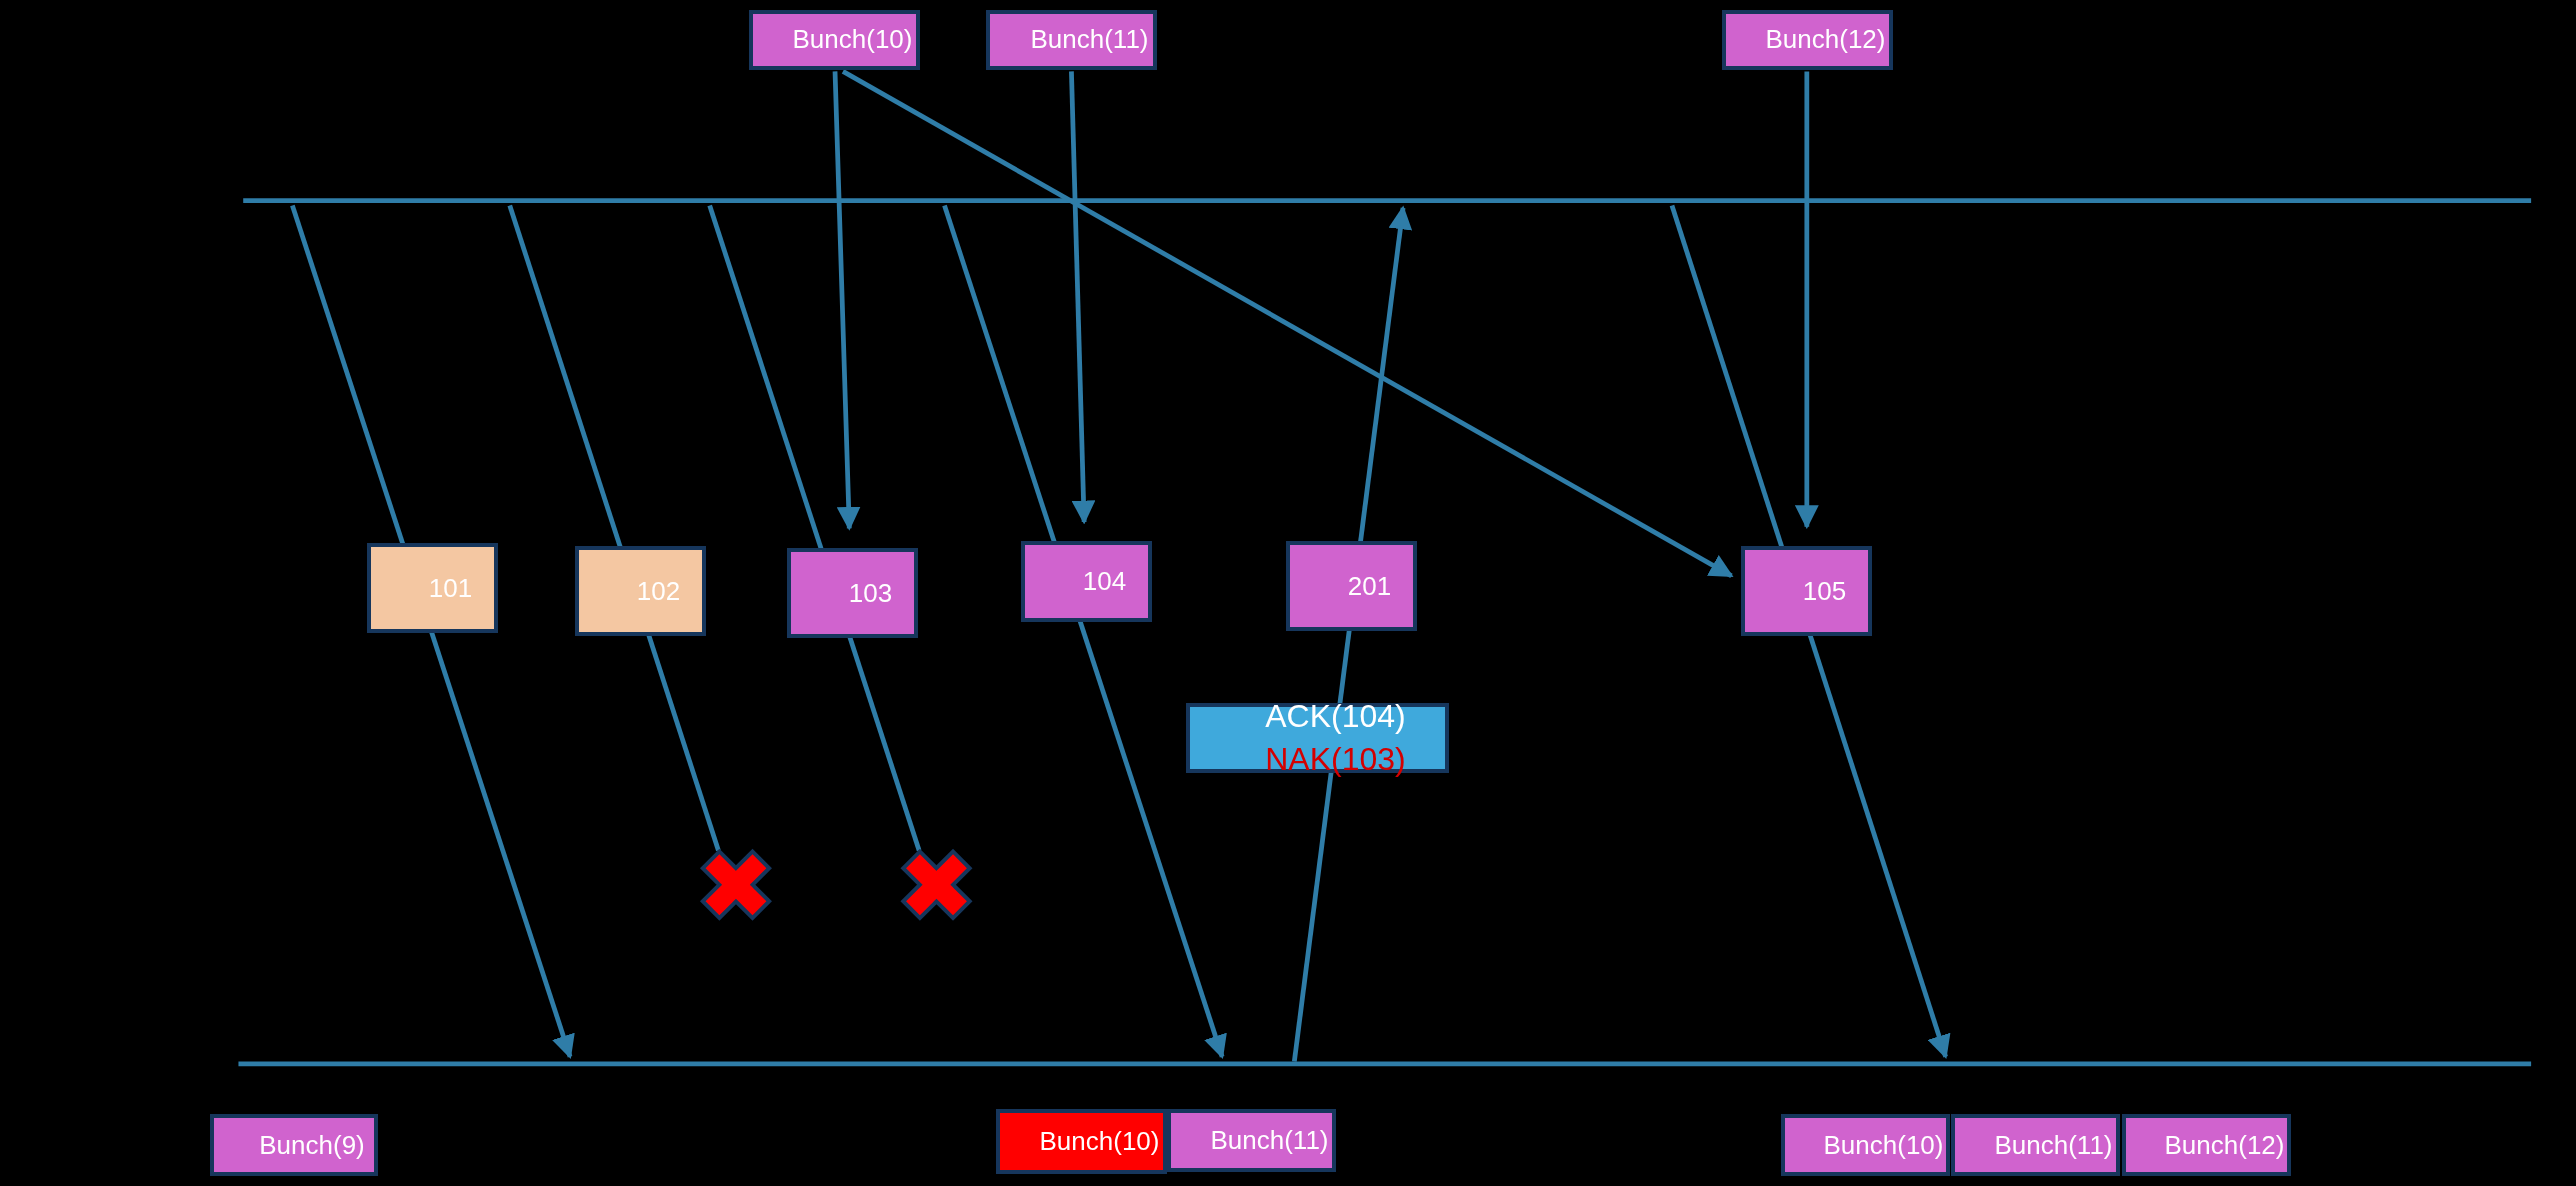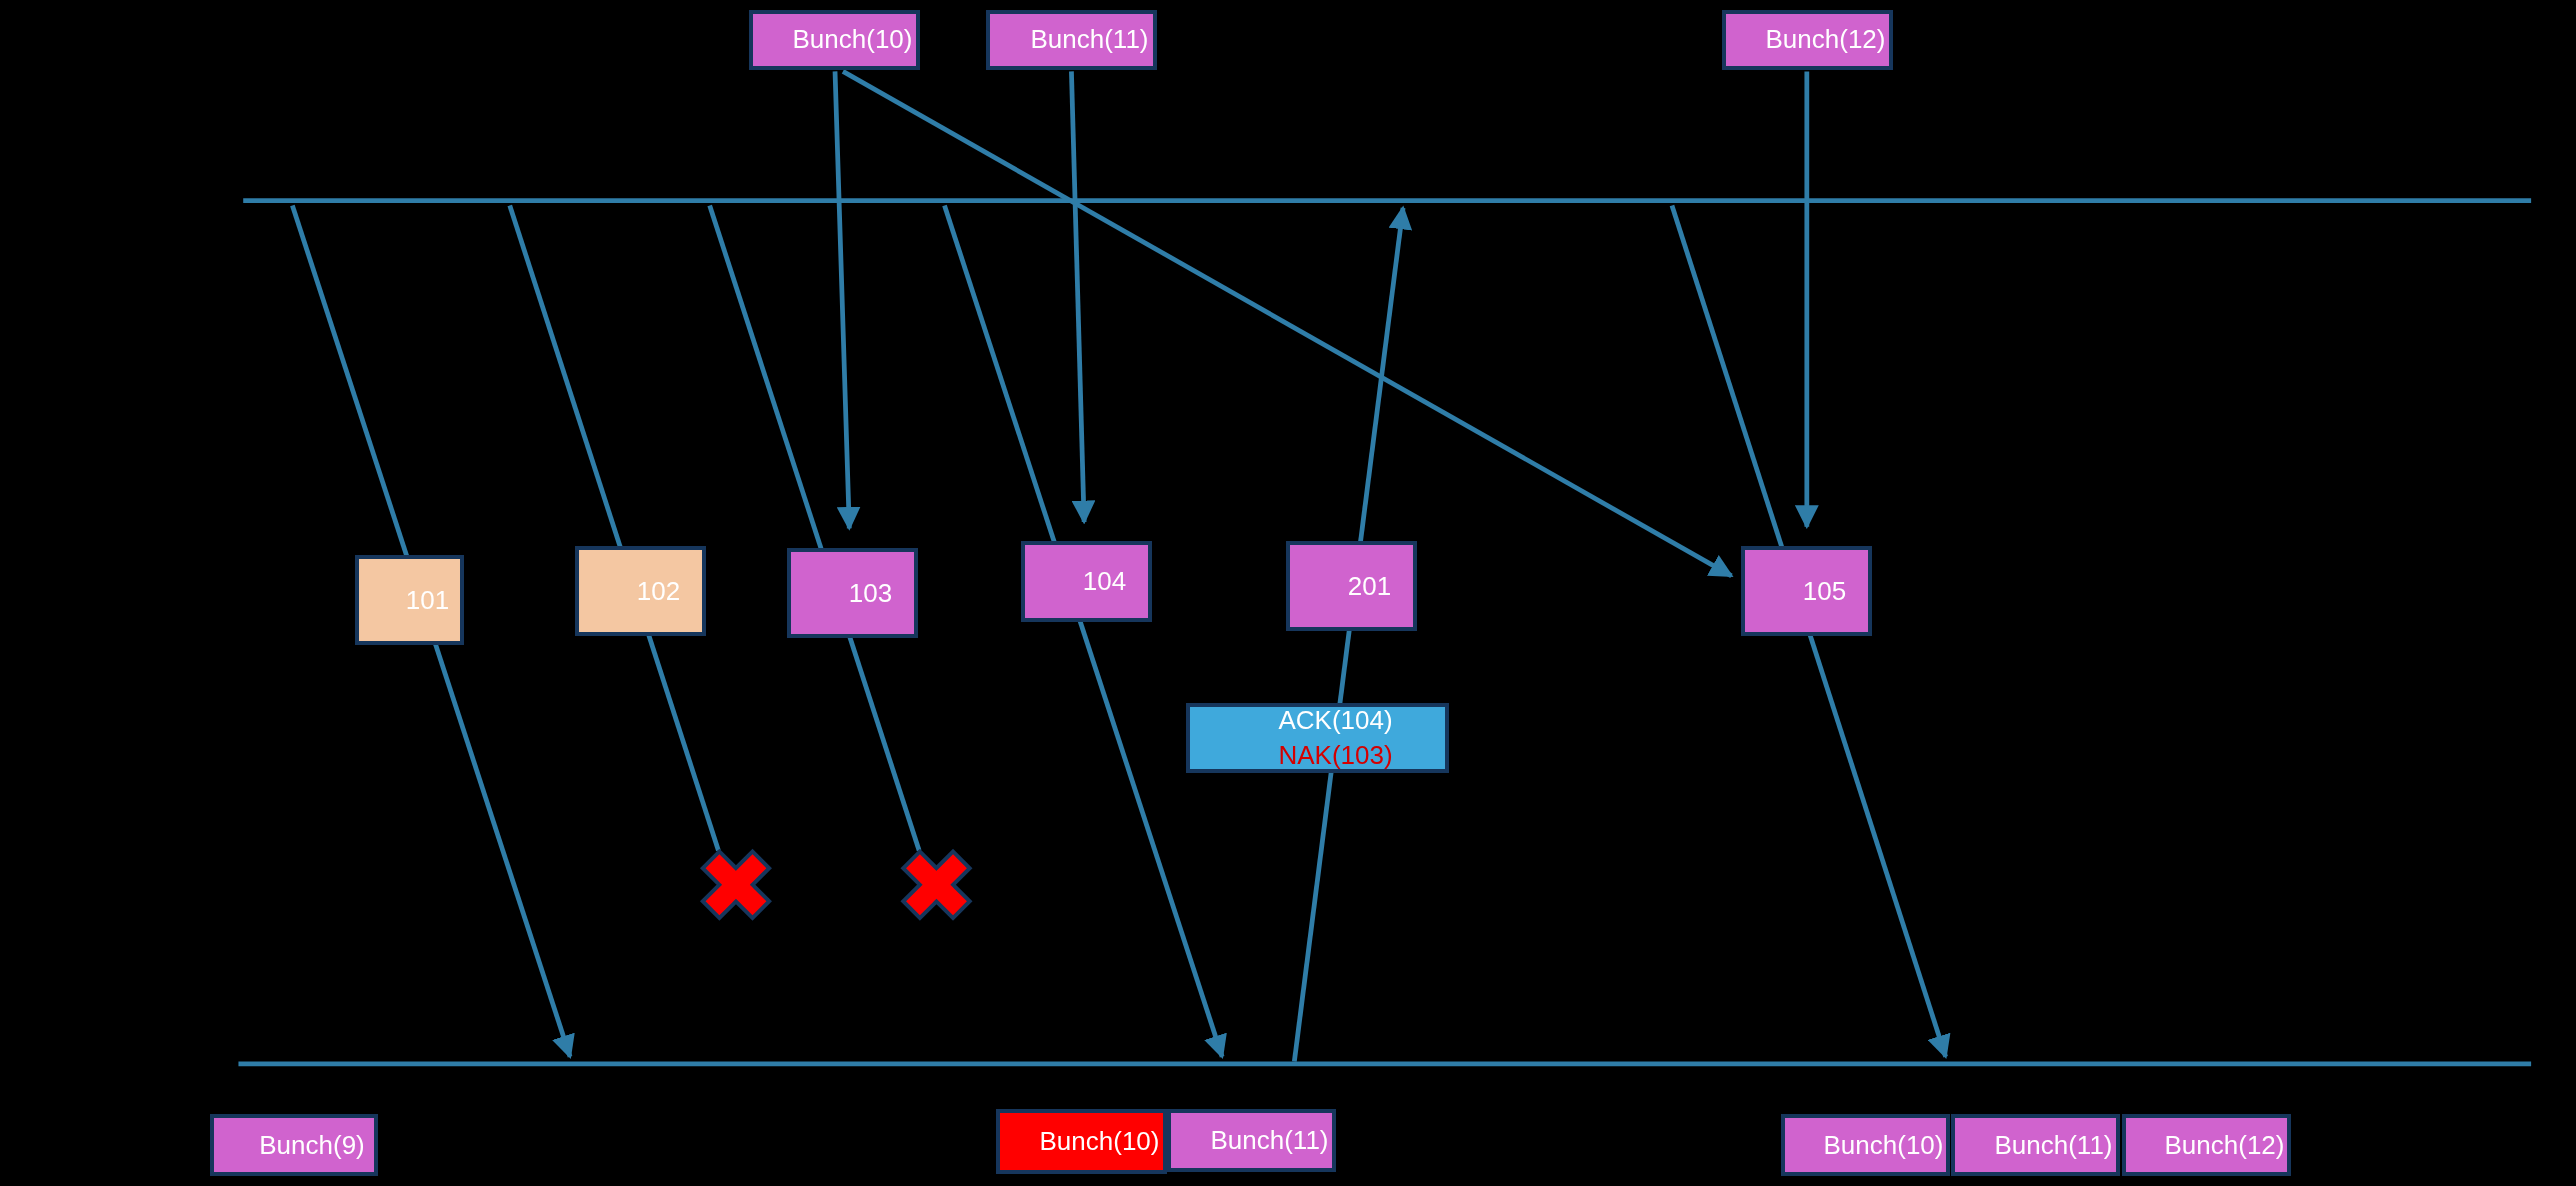--- a/index.html
+++ b/index.html
@@ -17,21 +17,21 @@
     box-sizing:border-box;
     border:4px solid #16365c;
     color:#ffffff;
     font-size:26px;
     text-align:center;
     white-space:nowrap;
     padding-left:36px;
   }
   .magenta{background:#d063ce;}
   .peach{background:#f4c7a2;}
-  .blue{background:#3fa9dc;flex-direction:column;line-height:1.35;font-size:26px;}
+  .blue{background:#3fa9dc;flex-direction:column;line-height:1.35;font-size:32px;}
   .redbox{background:#ff0000;}
   .nak{color:#d40000;}
 </style>
 </head>
 <body>
 
 <div class="stage">
 
   <svg width="2576" height="1186" viewBox="0 0 3246 1495">
     <defs>
@@ -58,21 +58,21 @@
     <line x1="1062" y1="90" x2="2182" y2="726" stroke="#2f7da8" stroke-width="6" marker-end="url(#arrow)"></line>
 
     <text x="927" y="1118" text-anchor="middle" dominant-baseline="central" font-size="115" font-weight="bold" fill="#ff0000" stroke="#16365c" stroke-width="10" paint-order="stroke" font-family="DejaVu Sans, sans-serif">✖</text>
     <text x="1180" y="1118" text-anchor="middle" dominant-baseline="central" font-size="115" font-weight="bold" fill="#ff0000" stroke="#16365c" stroke-width="10" paint-order="stroke" font-family="DejaVu Sans, sans-serif">✖</text>
   </svg>
 
   <div class="box magenta" style="left:749px;top:9.5px;width:171px;height:60px;">Bunch(10)</div>
   <div class="box magenta" style="left:986px;top:9.5px;width:171px;height:60px;">Bunch(11)</div>
   <div class="box magenta" style="left:1722px;top:9.5px;width:171px;height:60px;">Bunch(12)</div>
 
-  <div class="box peach" style="left:355px;top:543px;width:109px;height:90px;margin-top:12px;">101</div>
+  <div class="box peach" style="left:367px;top:543px;width:131px;height:90px;">101</div>
   <div class="box peach" style="left:575px;top:546px;width:131px;height:90px;">102</div>
   <div class="box magenta" style="left:787px;top:548px;width:131px;height:90px;">103</div>
   <div class="box magenta" style="left:1021px;top:541px;width:131px;height:81px;">104</div>
   <div class="box magenta" style="left:1286px;top:541px;width:131px;height:90px;text-align:center;">201</div>
   <div class="box magenta" style="left:1741px;top:546px;width:131px;height:90px;">105</div>
 
   <div class="box blue" style="left:1186px;top:703px;width:263px;height:70px;">
     <span>ACK(104)</span>
     <span class="nak">NAK(103)</span>
   </div>

